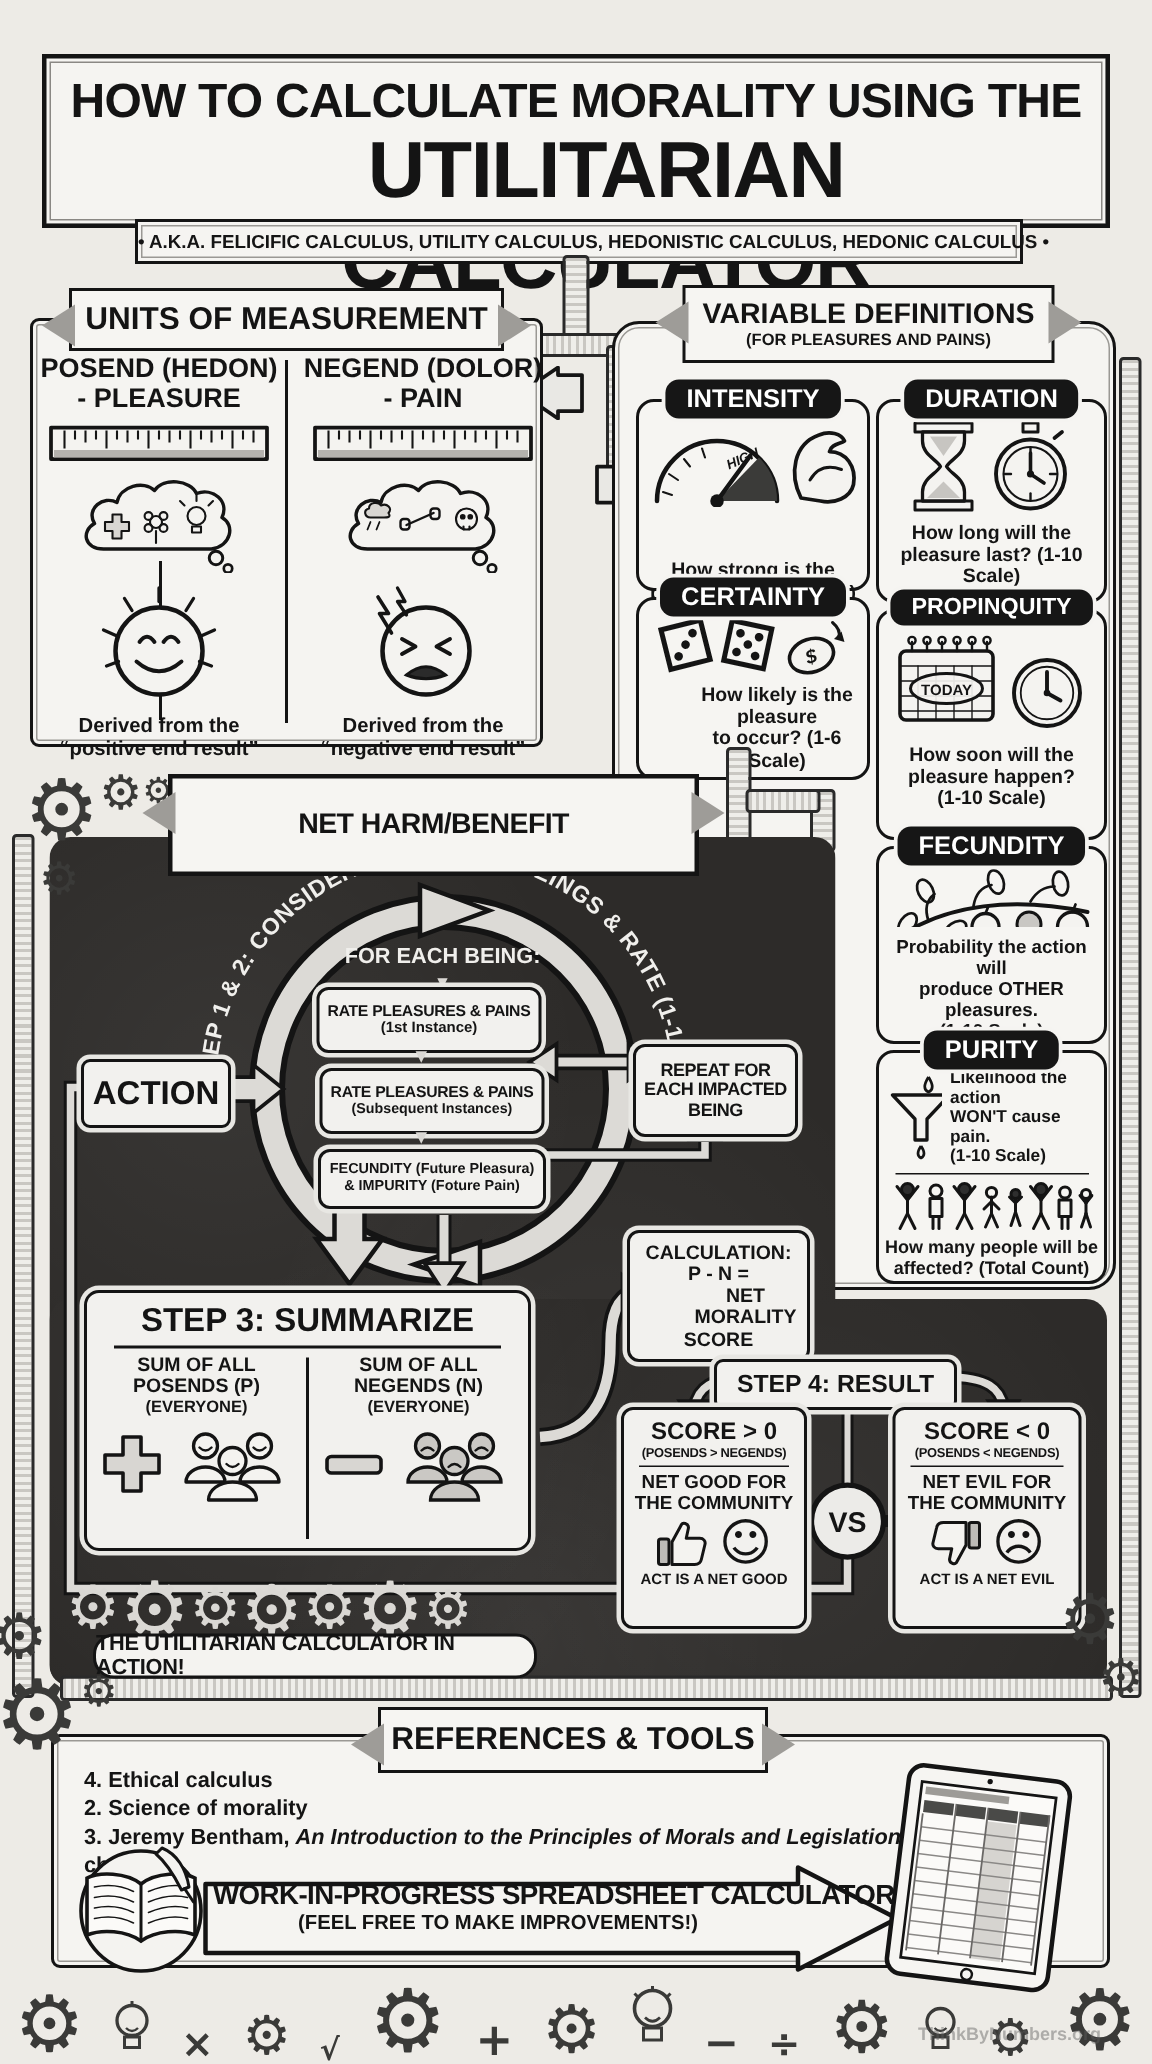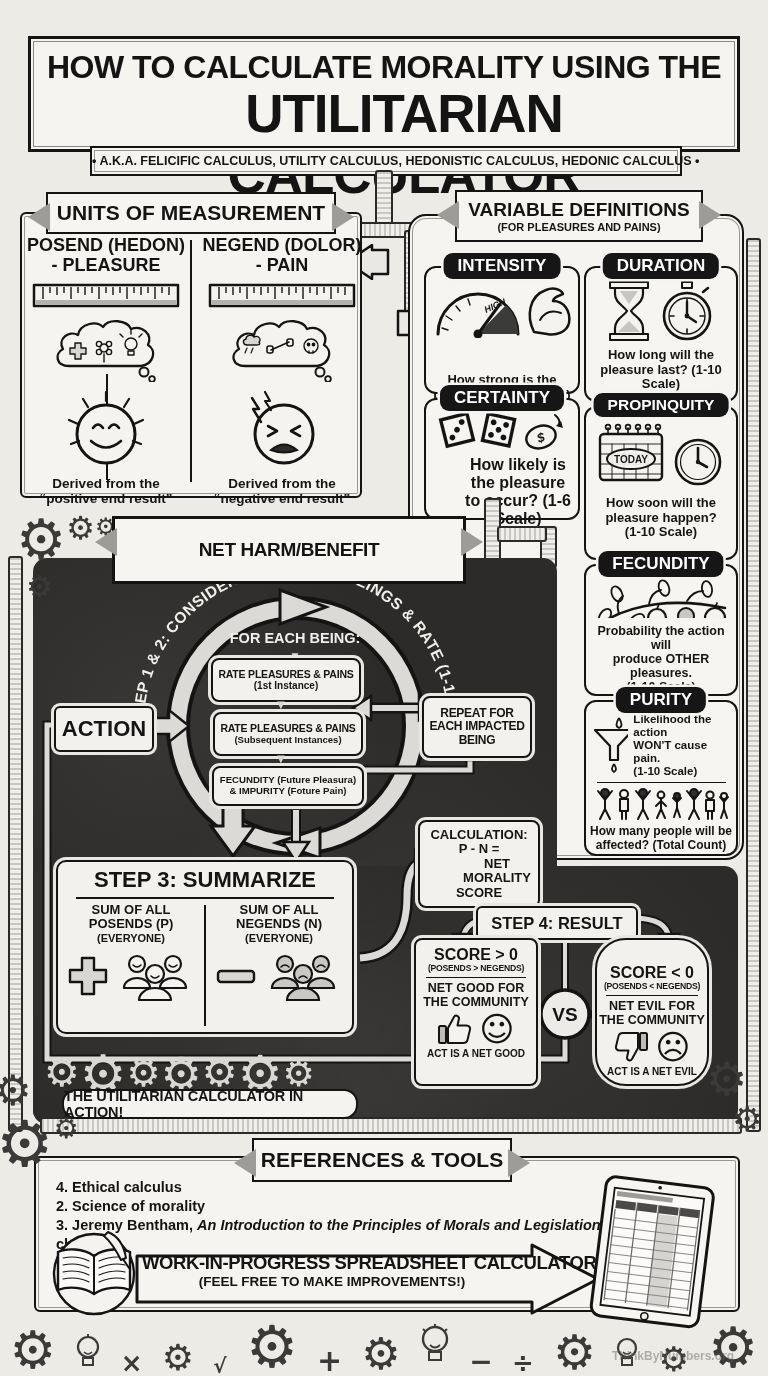--- a/index.html
+++ b/index.html
@@ -262,21 +262,21 @@
     <div style="display:flex;align-items:center;gap:4px;margin-top:10px;">
       <span class="glyph" style="font-size:42px;transform:rotate(-14deg);">⚂</span>
       <span class="glyph" style="font-size:42px;transform:rotate(12deg);">⚄</span>
       <svg width="44" height="40">
         <path d="M34,4 q6,5 4,10" class="ln" stroke-width="2"></path>
           <polygon points="40,10 42,17 35,15" fill="#141414"></polygon>
         <ellipse cx="20" cy="26" rx="15" ry="11" transform="rotate(-18 20 26)" class="fw" stroke-width="2.4"></ellipse>
         <text x="16" y="31" font-size="13" font-weight="bold" font-style="italic" fill="#141414" transform="rotate(-18 20 26)">$</text>
       </svg>
     </div>
-    <div class="cap" style="font-size:16px;margin-top:4px;padding-left:32px;">
+    <div class="cap" style="font-size:13px;margin-top:4px;padding-left:32px;">
       <div>How likely is the pleasure</div>
       <div>to occur? (1-6 Scale)</div>
     </div>
   </div>
 
   <div class="vcard" style="left:584px;top:406px;width:150px;height:150px;">
     <div class="pill" style="font-size:15.5px;">PROPINQUITY</div>
     <svg width="130" height="70" style="margin-top:12px;">
       <rect x="4" y="14" width="62" height="46" rx="4" class="fw" stroke-width="2.4"></rect>
       <g class="ln" stroke-width="1.6">
@@ -570,21 +570,21 @@
     <div class="b" style="font-size:12.5px;">THE COMMUNITY</div>
     <div style="display:flex;align-items:center;gap:6px;margin:2px 0 1px;">
       <svg width="36" height="36">
         <rect x="2" y="15" width="7" height="17" rx="1.5" fill="#bdbbb7" stroke="#141414" stroke-width="2"></rect>
         <path d="M11,32 V17 L17,6 c1,-2.5 5,-1.5 5,1.5 l-1.5,7 h9 c2.5,0 4,2 3.5,4 l-2.4,10 c-.4,2 -2,3.5 -4.5,3.5 z" class="fw" stroke-width="2"></path>
       </svg>
       <span class="glyph" style="font-size:34px;">☺</span>
     </div>
     <div class="b" style="font-size:10px;">ACT IS A NET GOOD</div>
   </div>
-  <div class="cbox" style="left:595px;top:938px;width:114px;height:148px;justify-content:flex-start;padding-top:24px;box-sizing:border-box;border-radius:31px;">
+  <div class="cbox" style="left:595px;top:938px;width:126px;height:148px;justify-content:flex-start;padding-top:6px;box-sizing:border-box;">
     <div class="b" style="font-size:16px;">SCORE &lt; 0</div>
     <div class="b" style="font-size:8.6px;letter-spacing:-.2px;">(POSENDS &lt; NEGENDS)</div>
     <div style="width:84%;border-top:1.6px solid #141414;margin:3px 0;"></div>
     <div class="b" style="font-size:12.5px;">NET EVIL FOR</div>
     <div class="b" style="font-size:12.5px;">THE COMMUNITY</div>
     <div style="display:flex;align-items:center;gap:6px;margin:2px 0 1px;">
       <svg width="36" height="36">
         <g transform="rotate(180 18 18)">
           <rect x="2" y="15" width="7" height="17" rx="1.5" fill="#bdbbb7" stroke="#141414" stroke-width="2"></rect>
           <path d="M11,32 V17 L17,6 c1,-2.5 5,-1.5 5,1.5 l-1.5,7 h9 c2.5,0 4,2 3.5,4 l-2.4,10 c-.4,2 -2,3.5 -4.5,3.5 z" class="fw" stroke-width="2"></path>

